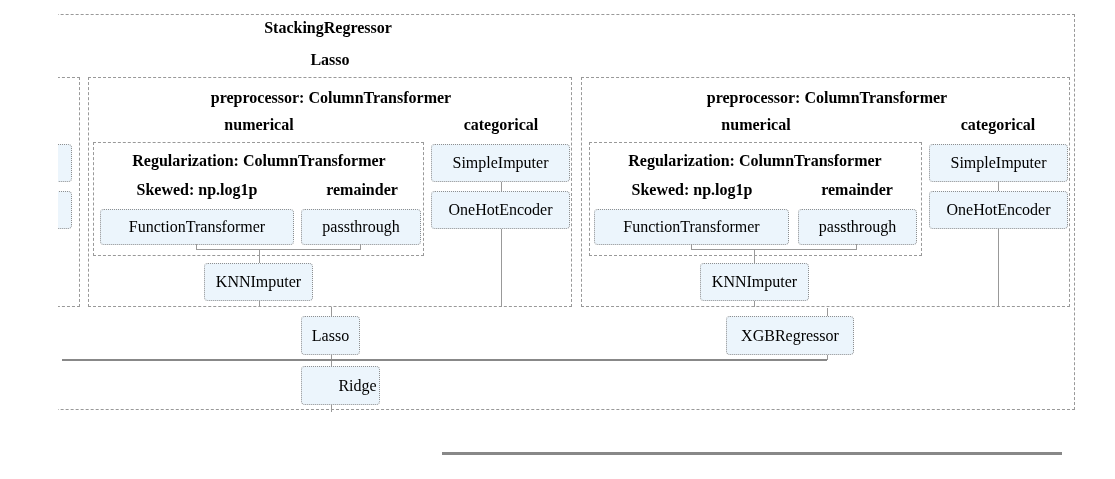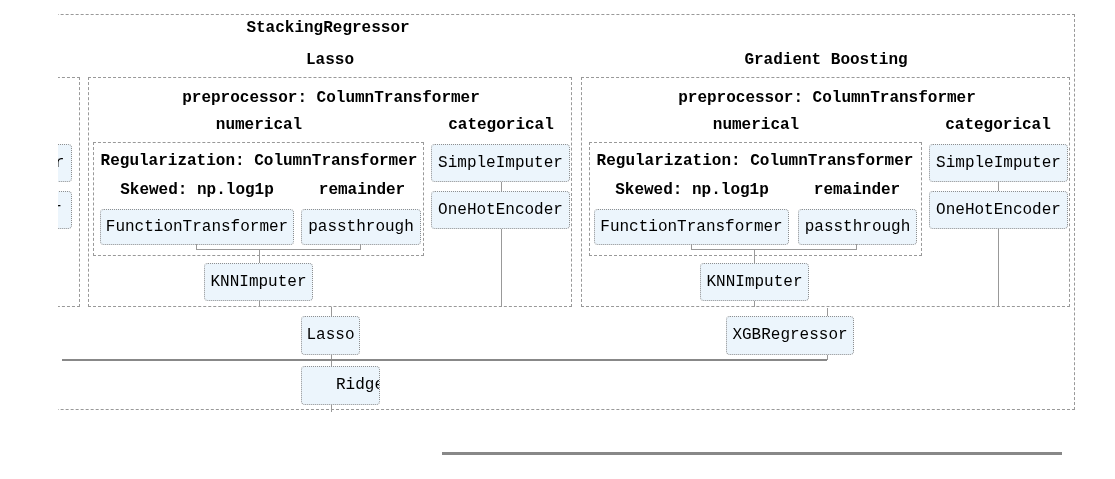--- a/index.html
+++ b/index.html
@@ -1,38 +1,37 @@
 <!DOCTYPE html>
 <html><head>
 <meta charset="utf-8">
 <style>
   html,body{margin:0;padding:0;background:#fff;}
   #screen{position:relative;width:1115px;height:479px;background:#fff;overflow:hidden;
-          font-family:Liberation Mono, monospace;color:#000;}
+          font-family:Liberation Serif, serif;color:#000;}
   
   .viewport{position:absolute;left:58px;top:0;width:1057px;height:479px;overflow:hidden;}
   .dashedbox{position:absolute;border:1px dashed #999;box-sizing:border-box;background:transparent;}
   .est{position:absolute;background:#ecf5fc;border:1px dotted #8f8f8f;border-radius:4px;
        box-sizing:border-box;text-align:center;font-size:16px;white-space:nowrap;cursor:pointer;overflow:hidden;}
   .lbl{position:absolute;font-weight:bold;font-size:16px;line-height:18px;white-space:nowrap;
        transform:translateX(-50%);cursor:pointer;}
   .line{position:absolute;background:#999;}
   .thickline{position:absolute;background:#888;}
 </style>
 </head>
 <body>
 
 <div id="screen">
   <div class="viewport">
 
     <div class="dashedbox" style="left:-458px;top:14px;width:1475px;height:396px;"></div>
 
     <div class="lbl" style="left:270px;top:19px;">StackingRegressor</div>
     <div class="lbl" style="left:272px;top:51px;">Lasso</div>
-    <div class="lbl" style="left:768px;top:51px;">Gradient Boosting</div>
 
     <div class="dashedbox" style="left:-458px;top:77px;width:480px;height:230px;">
       <div class="est" style="right:7px;top:66px;width:140px;height:38px;line-height:36px;">SimpleImputer</div>
       <div class="est" style="right:7px;top:113px;width:145px;height:38px;line-height:36px;">OneHotEncoder</div>
     </div>
 
     <div class="dashedbox" style="left:30px;top:77px;width:484px;height:230px;">
       <div class="lbl" style="left:242px;top:11px;">preprocessor: ColumnTransformer</div>
       <div class="lbl" style="left:170px;top:38px;">numerical</div>
       <div class="lbl" style="left:412px;top:38px;">categorical</div>

